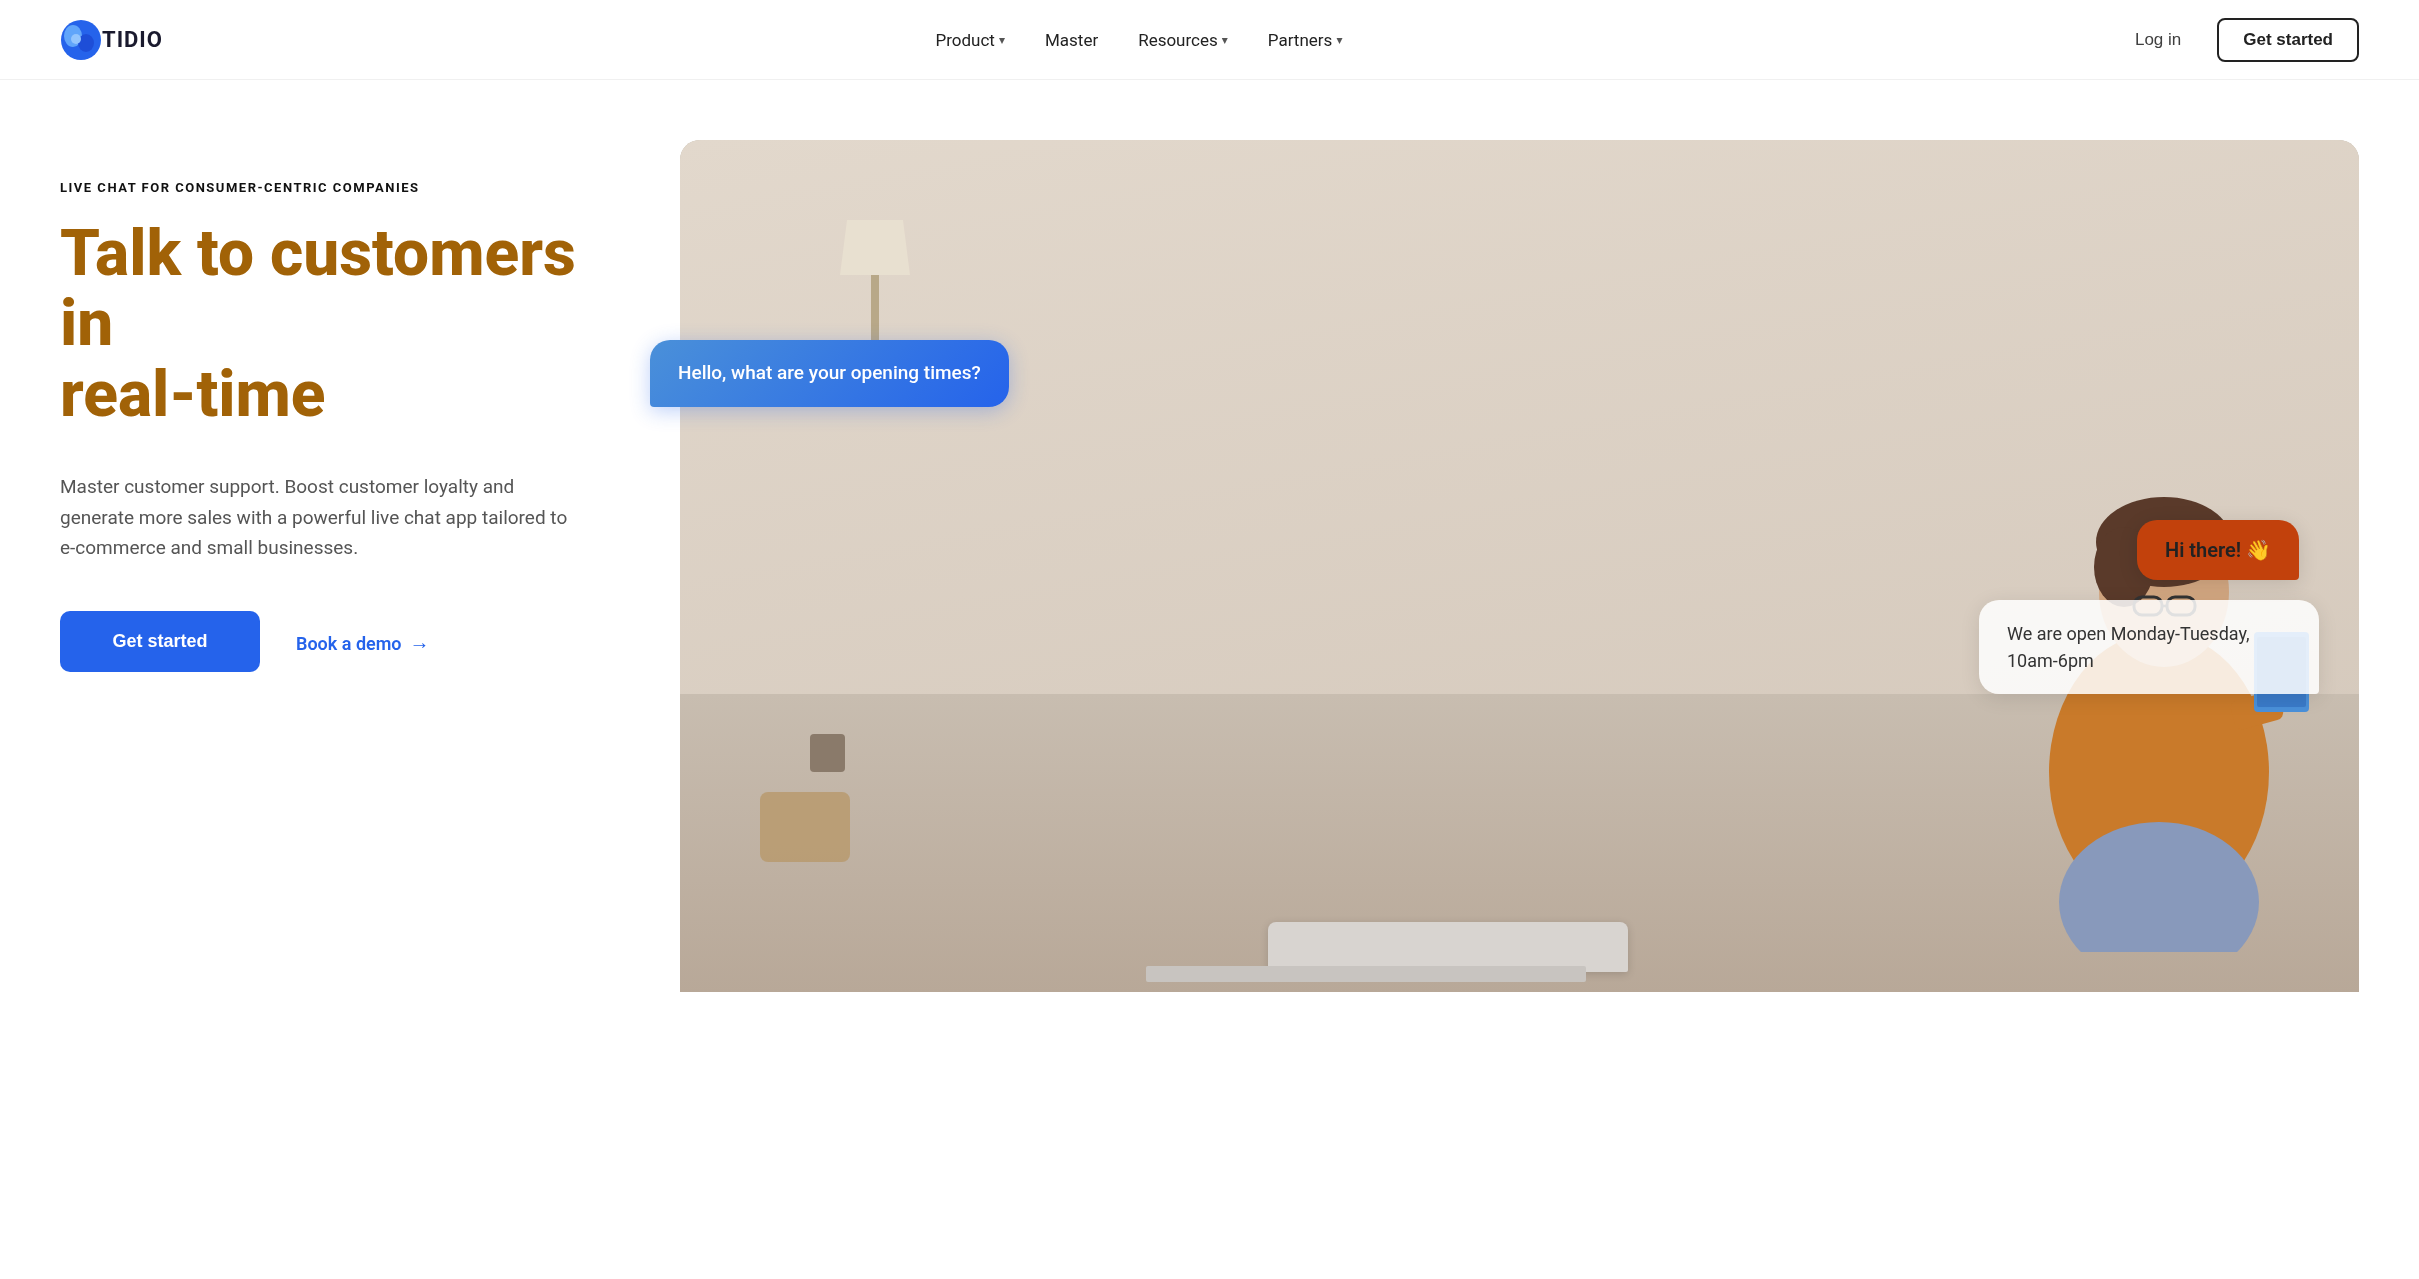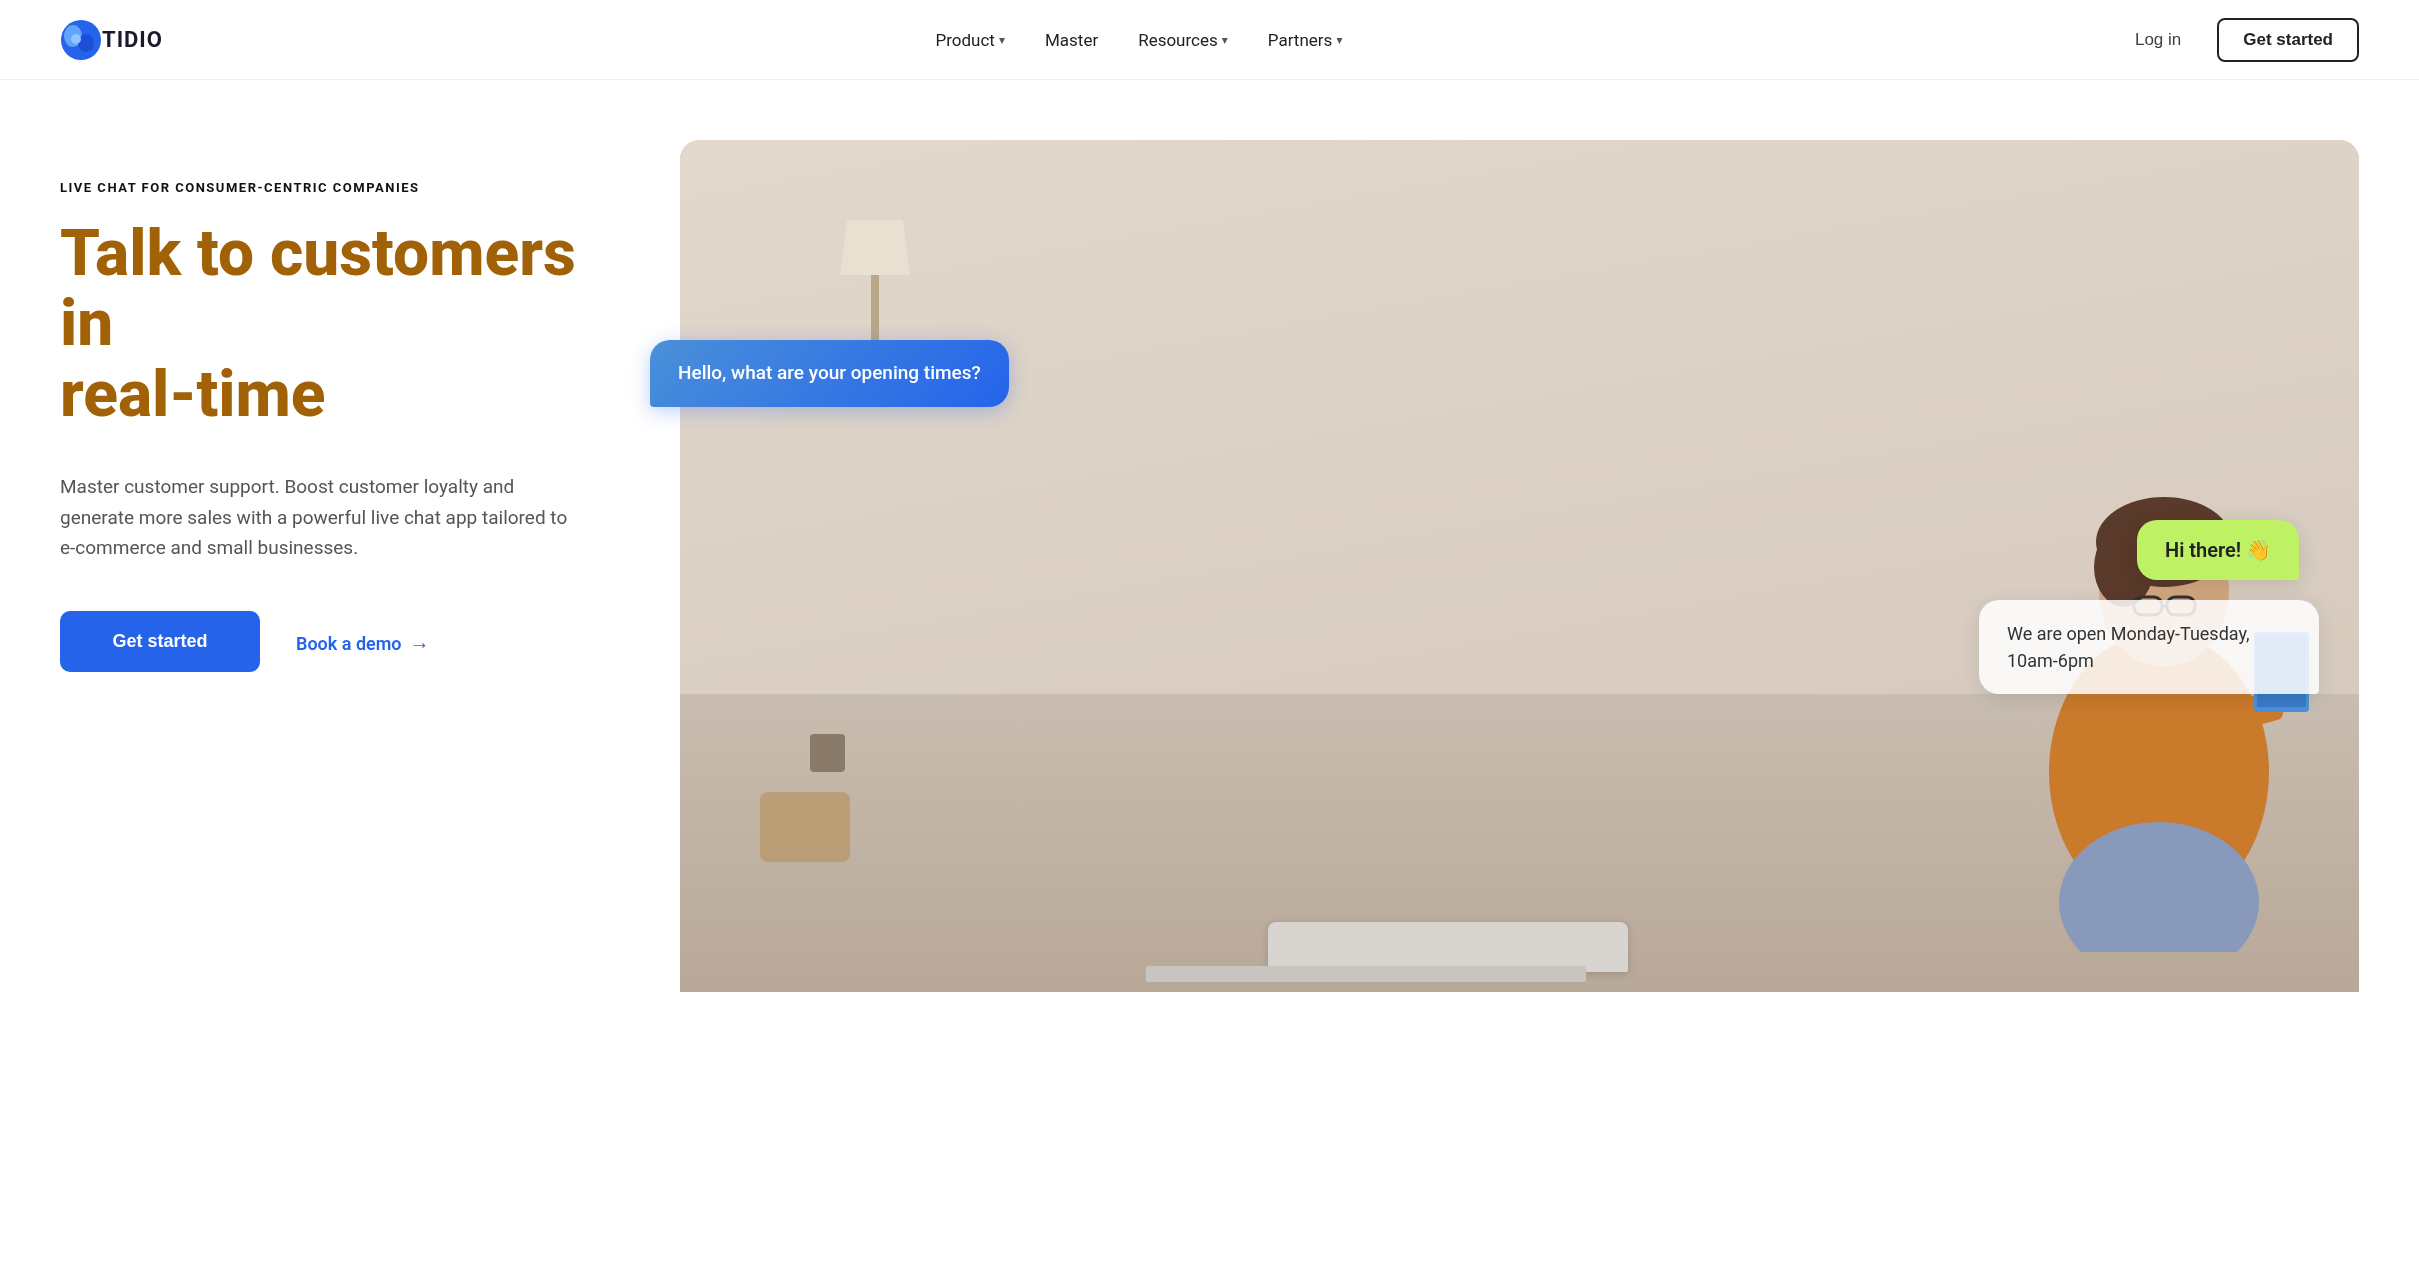--- a/index.html
+++ b/index.html
@@ -202,21 +202,21 @@
       max-width: 360px;
       line-height: 1.4;
       box-shadow: 0 4px 20px rgba(37, 99, 235, 0.3);
       z-index: 10;
     }
 
     .chat-bubble-right-1 {
       position: absolute;
       top: 380px;
       right: 60px;
-      background: #bef264;
+      background: #c2410c;
       color: #222;
       border-radius: 20px 20px 4px 20px;
       padding: 18px 28px;
       font-size: 20px;
       font-weight: 600;
       box-shadow: 0 4px 20px rgba(0,0,0,0.12);
       z-index: 10;
       display: flex;
       align-items: center;
       gap: 8px;

